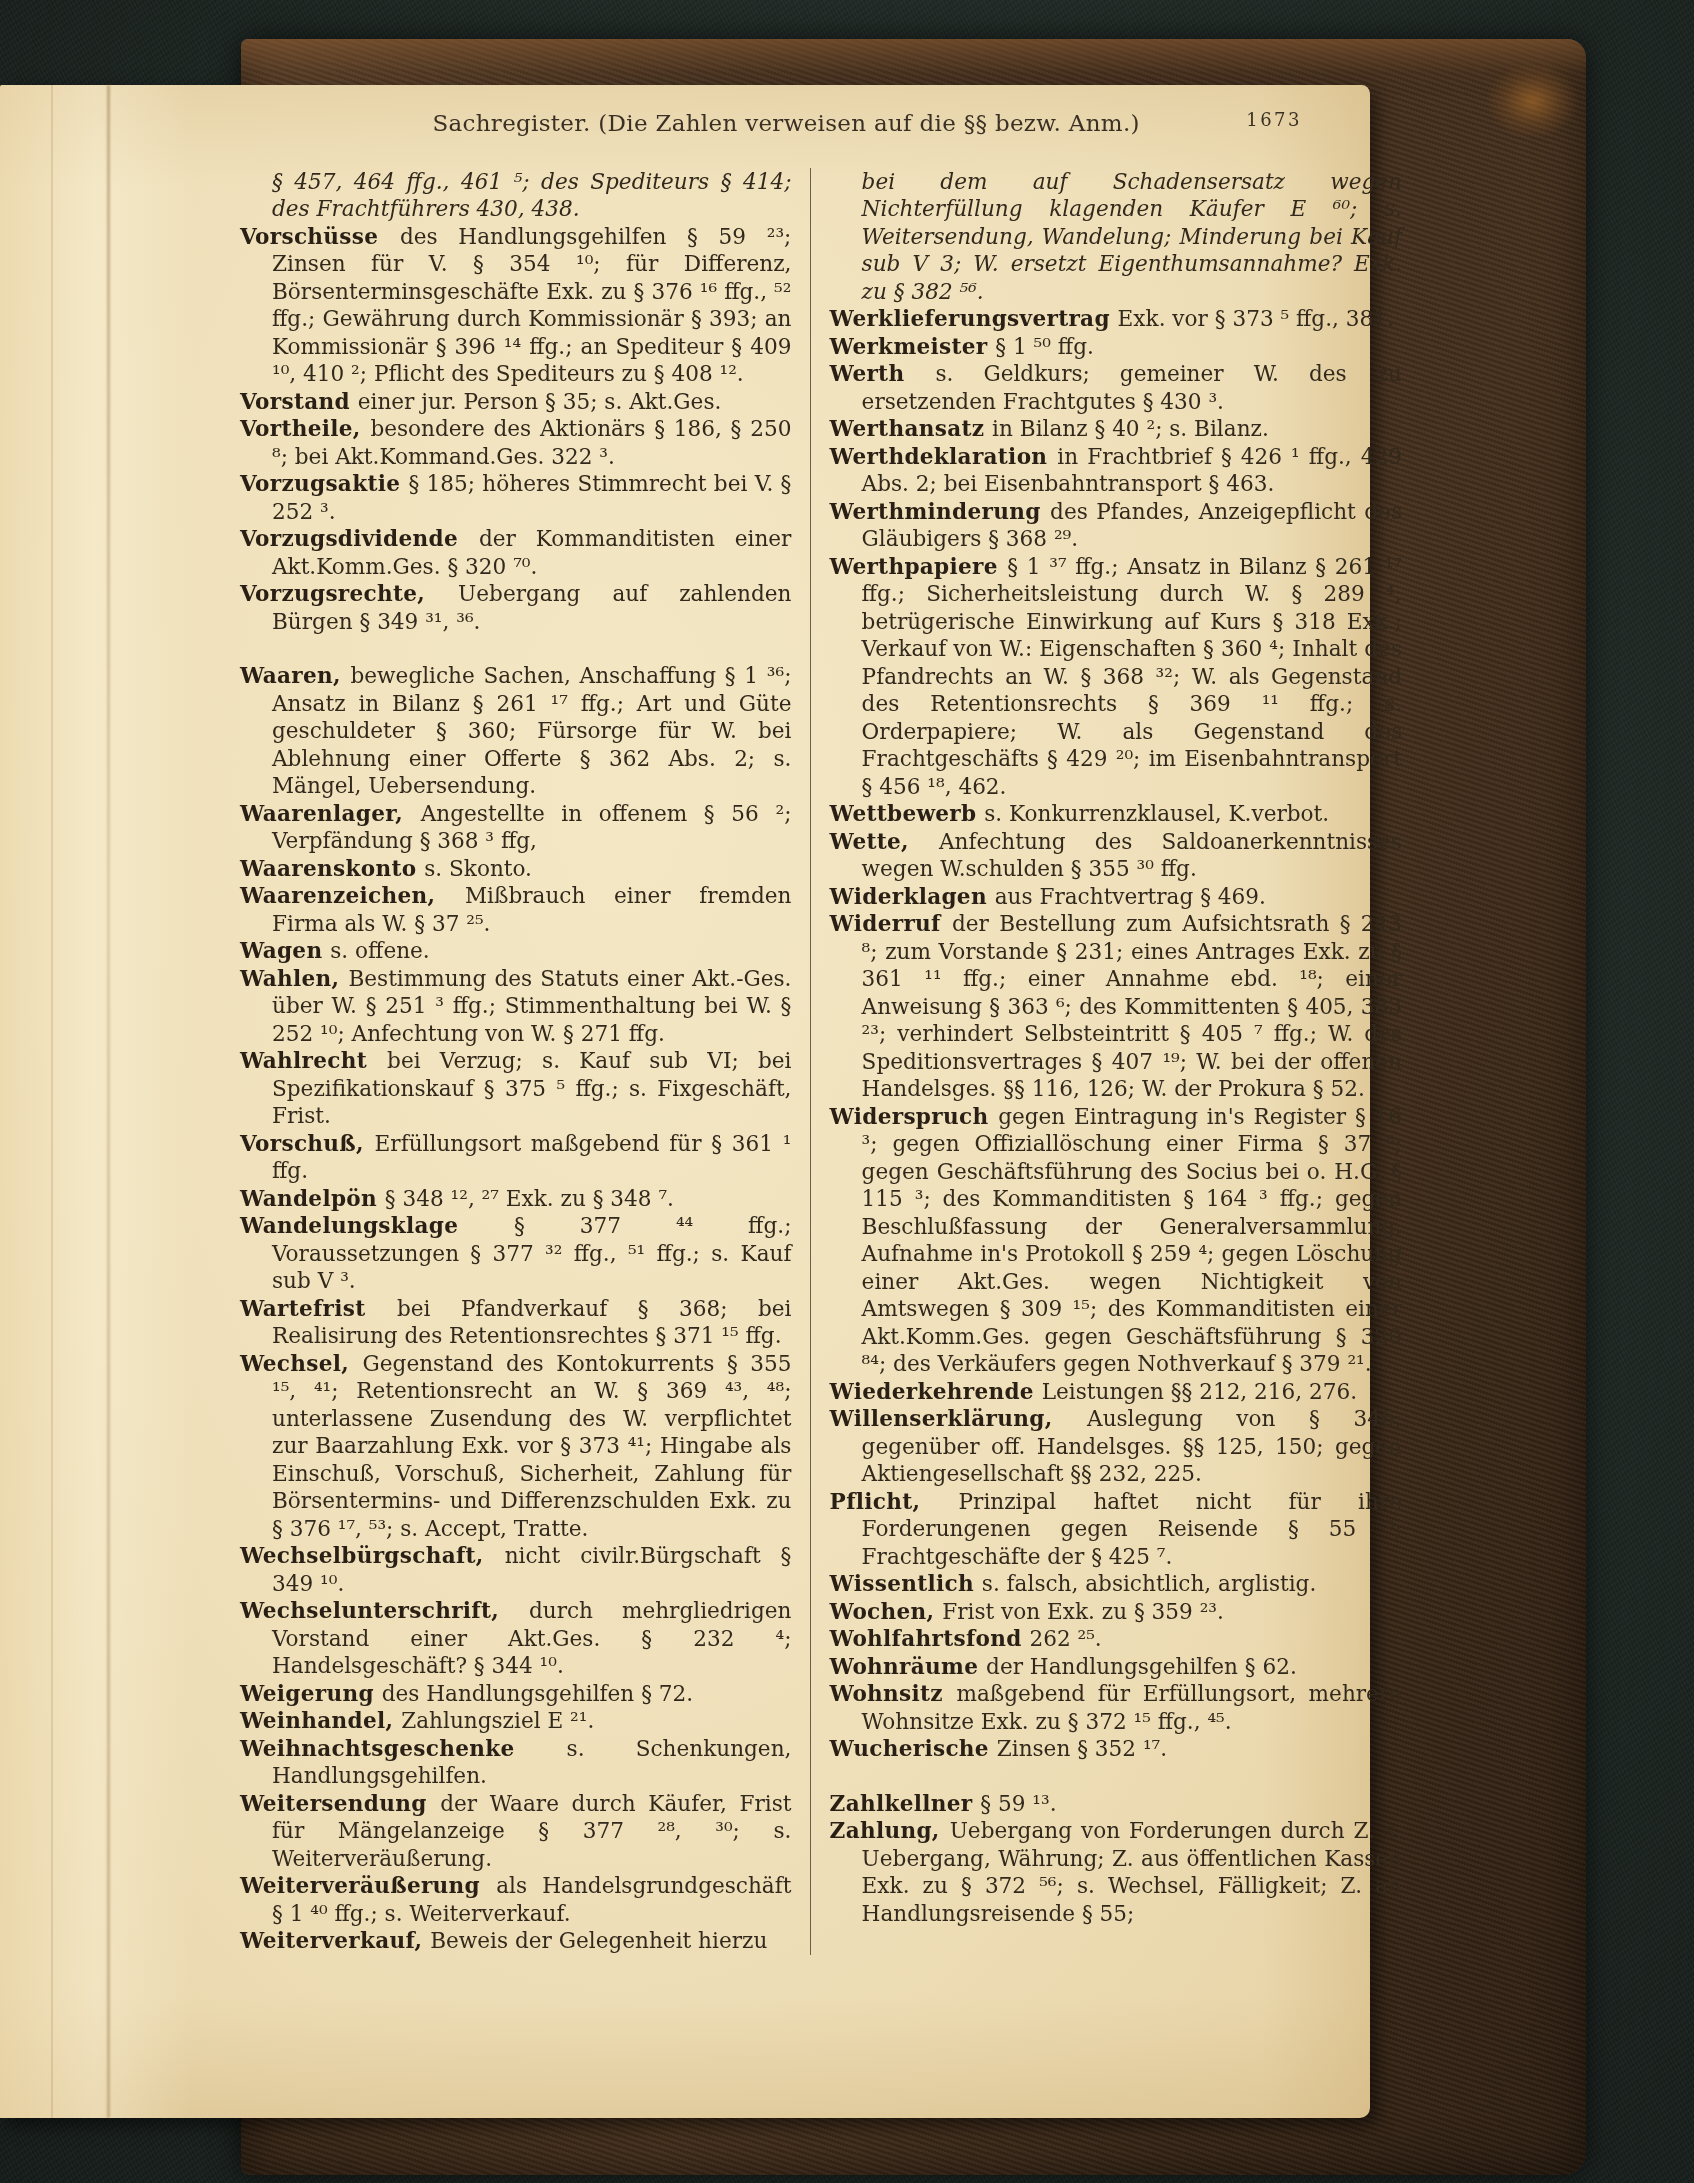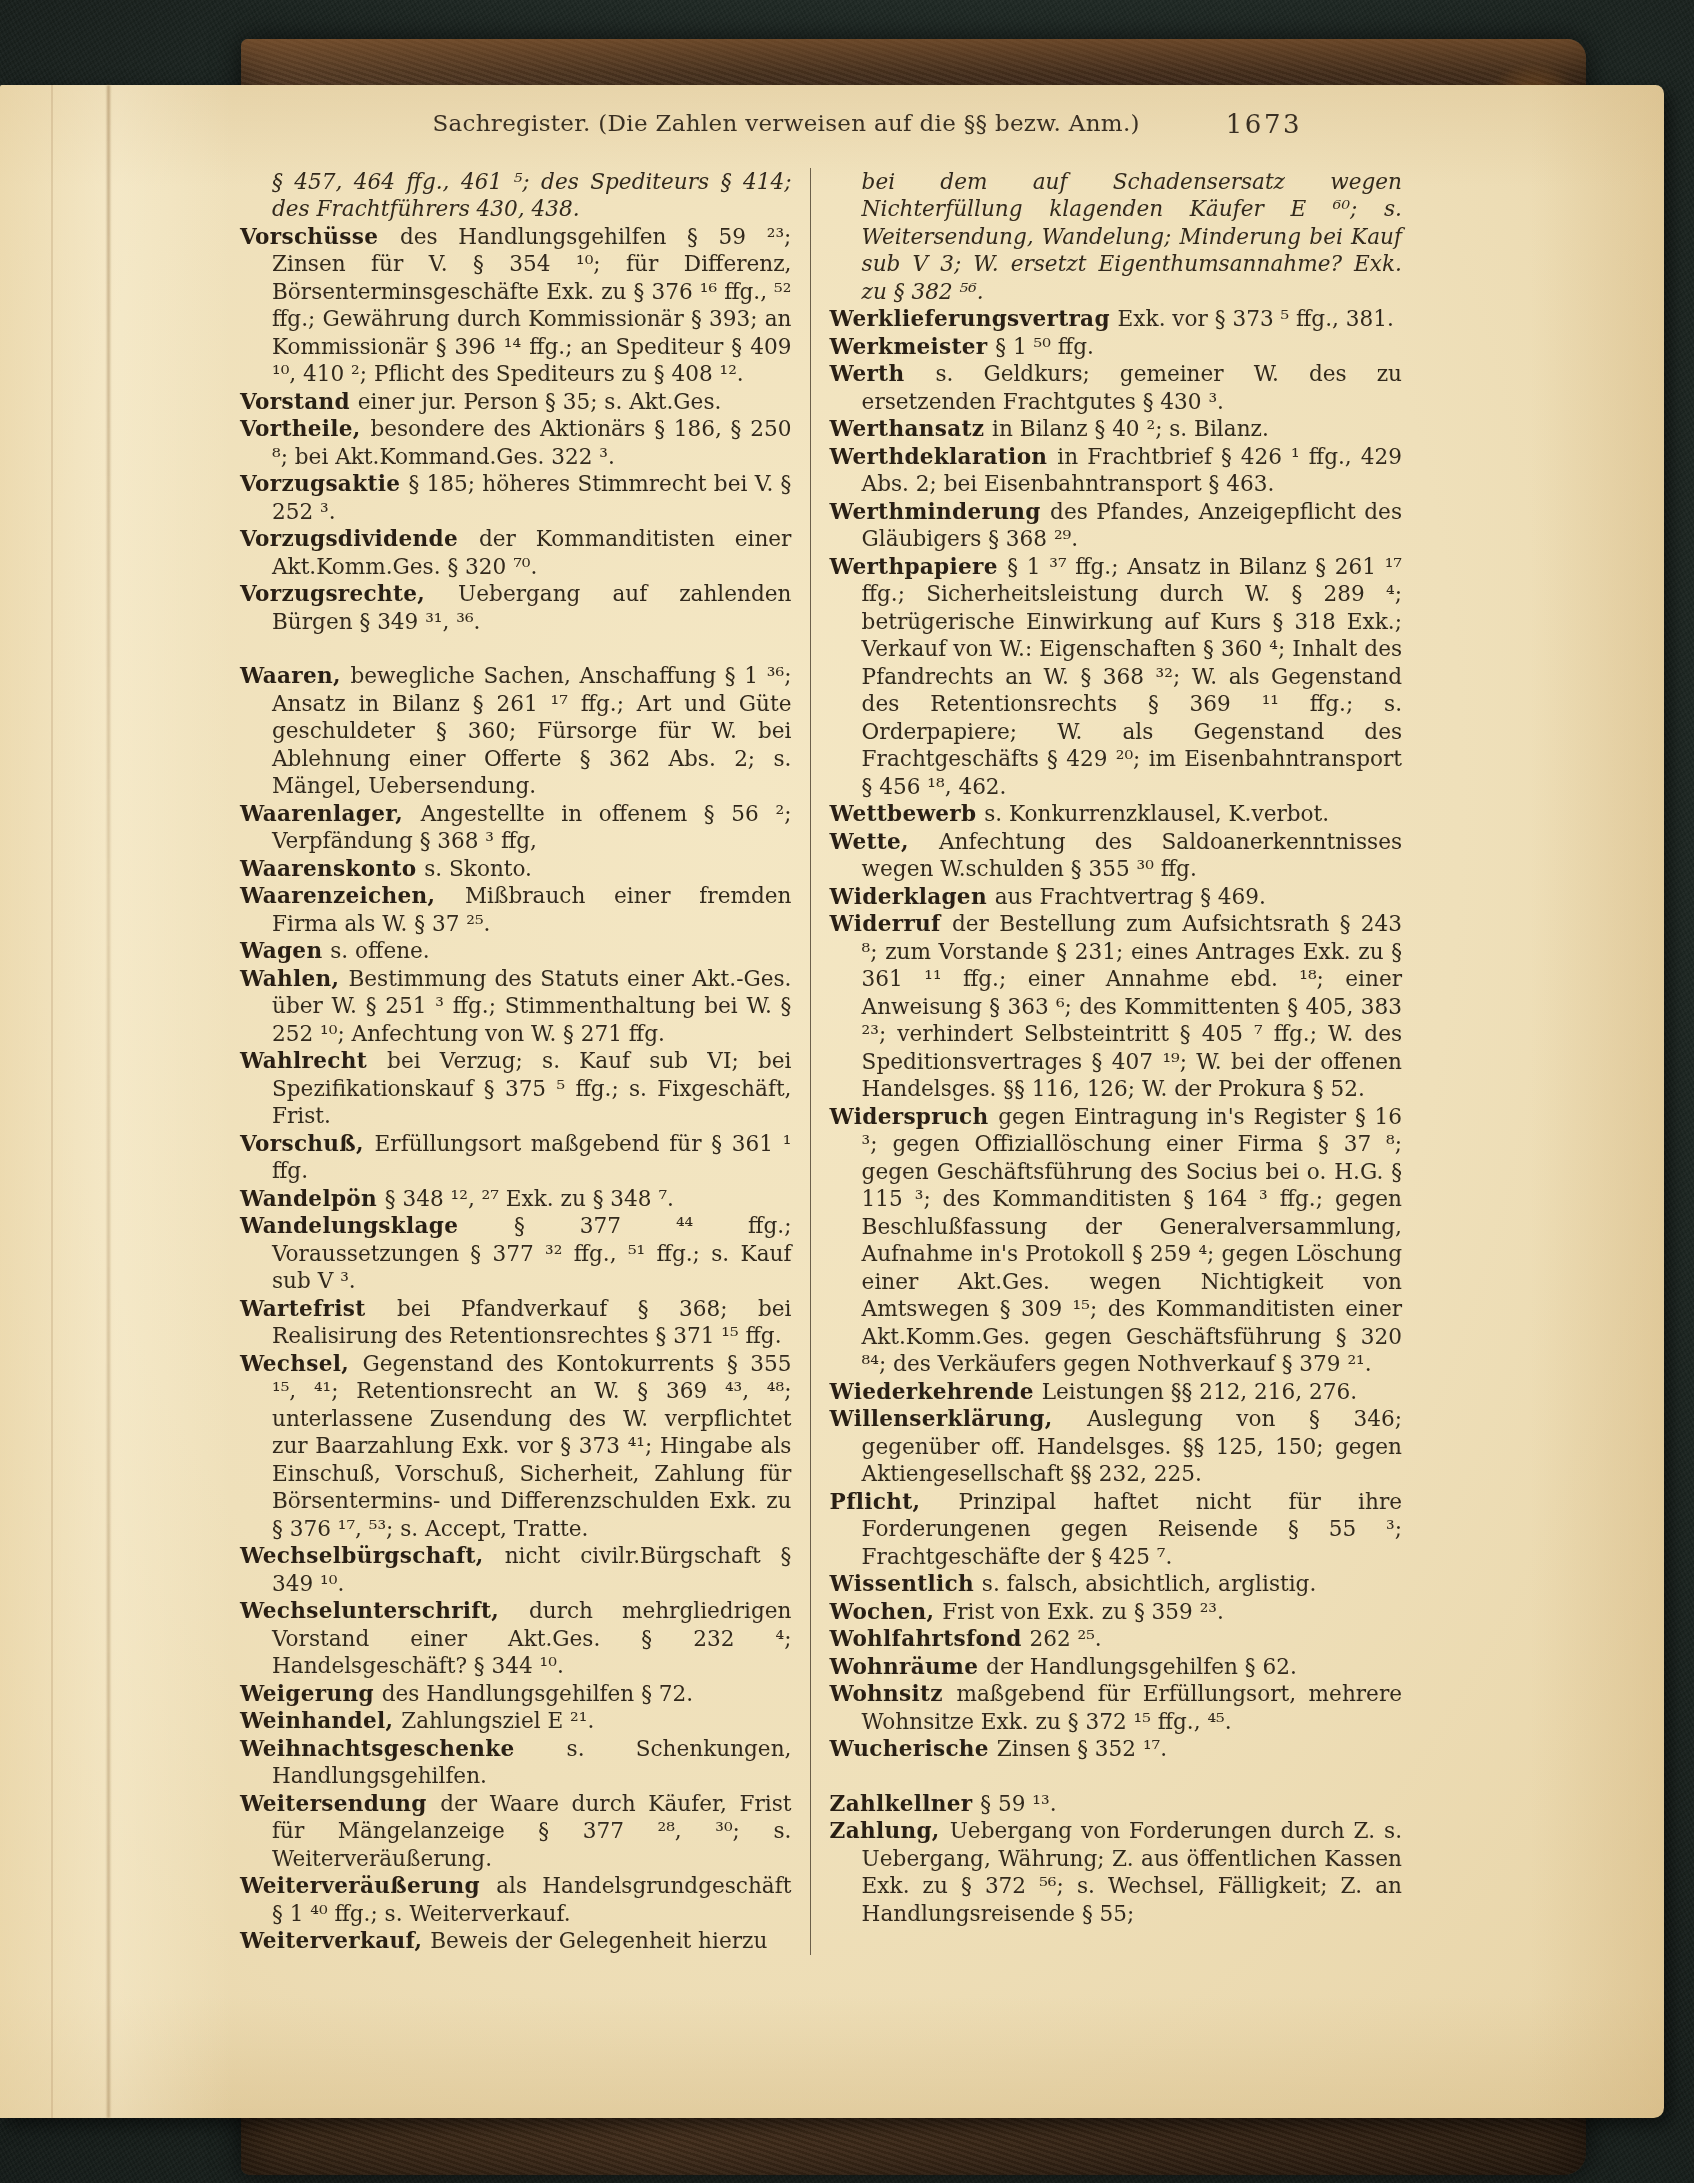--- a/index.html
+++ b/index.html
@@ -28,21 +28,21 @@
     background:linear-gradient(180deg, rgba(150,100,55,0.55), rgba(90,60,32,0.15) 70%, transparent);
   }
   .cover::after{ 
     content:"";position:absolute;right:6.8px;top:24px;width:93px;height:76px;
     background:radial-gradient(closest-side, rgba(190,120,45,0.55), rgba(150,95,40,0.25) 60%, transparent);
     filter:blur(1.7px);
   }
 
   
   .page{
-    position:absolute;left:0;top:85px;width:1664px;height:2033px;
+    position:absolute;left:0;top:85px;width:1370px;height:2033px;
     border-radius:1.7px 8.5px 10.2px 0;
     background:
       linear-gradient(90deg, rgba(235,215,170,0.55) 0%, rgba(255,248,225,0.35) 7%, rgba(0,0,0,0) 14%),
       linear-gradient(180deg, rgba(214,186,135,0.35) 0%, rgba(0,0,0,0) 5%),
       linear-gradient(270deg, rgba(210,180,125,0.45) 0%, rgba(0,0,0,0) 8%),
       linear-gradient(0deg, rgba(205,175,120,0.35) 0%, rgba(0,0,0,0) 6%),
       radial-gradient(ellipse at 45% 35%, #f4e7c4 0%, #efe0ba 55%, #e7d3a6 100%);
     box-shadow: 5.1px 6.8px 18.6px rgba(0,0,0,0.55);
   }
   .page .crease{
@@ -57,21 +57,21 @@
 
   
   .text-area{position:absolute;left:240px;top:25.4px;width:1162px;color:#32291c;}
   .header-row{position:relative;height:39px;}
   .header-title{
     position:absolute;left:47%;transform:translateX(-50%);
     font-size:23px;white-space:nowrap;letter-spacing:0.3px;color:#3a3023;
   }
   .page-num{
     position:absolute;right:100px;top:-1.7px;
-    font-size:26px;letter-spacing:2.5px;color:#3a3023;
+    font-size:18px;letter-spacing:2.5px;color:#3a3023;
   }
 
   .columns{display:flex;margin-top:18.6px;}
   .col{hyphens:auto;-webkit-hyphens:auto;}
   .col-left{width:552px;}
   .col-right{width:573px;margin-left:18.6px;border-left:1.7px solid rgba(74,63,45,0.8);padding-left:18.6px;}
 
   p.entry{
     margin:0;font-size:21.6px;line-height:27.5px;text-align:justify;
     padding-left:32px;text-indent:-32px;

